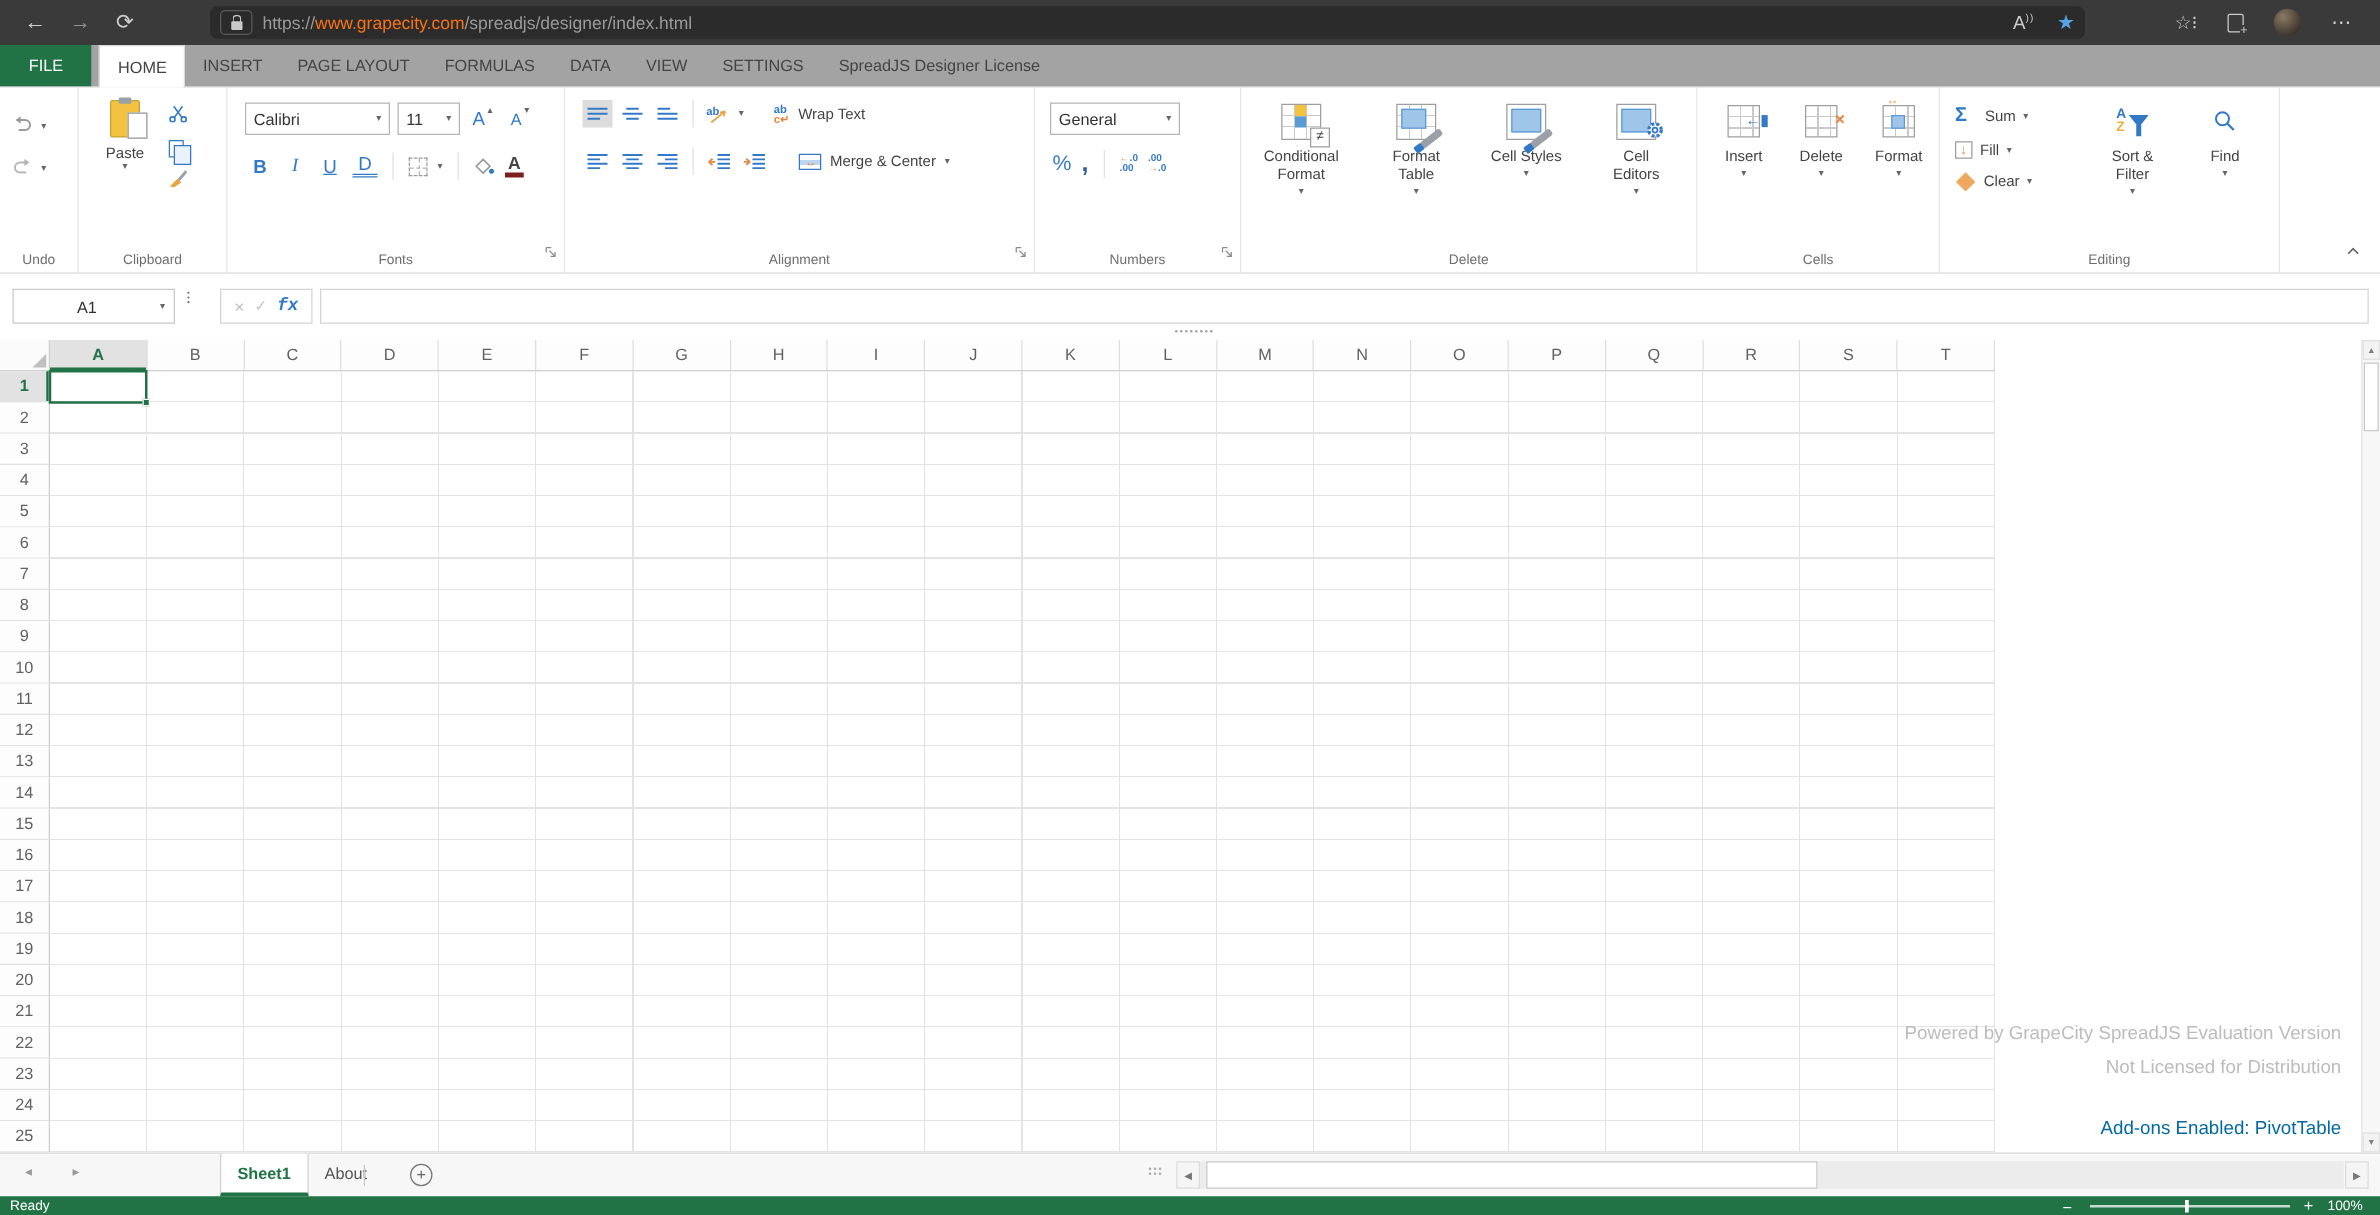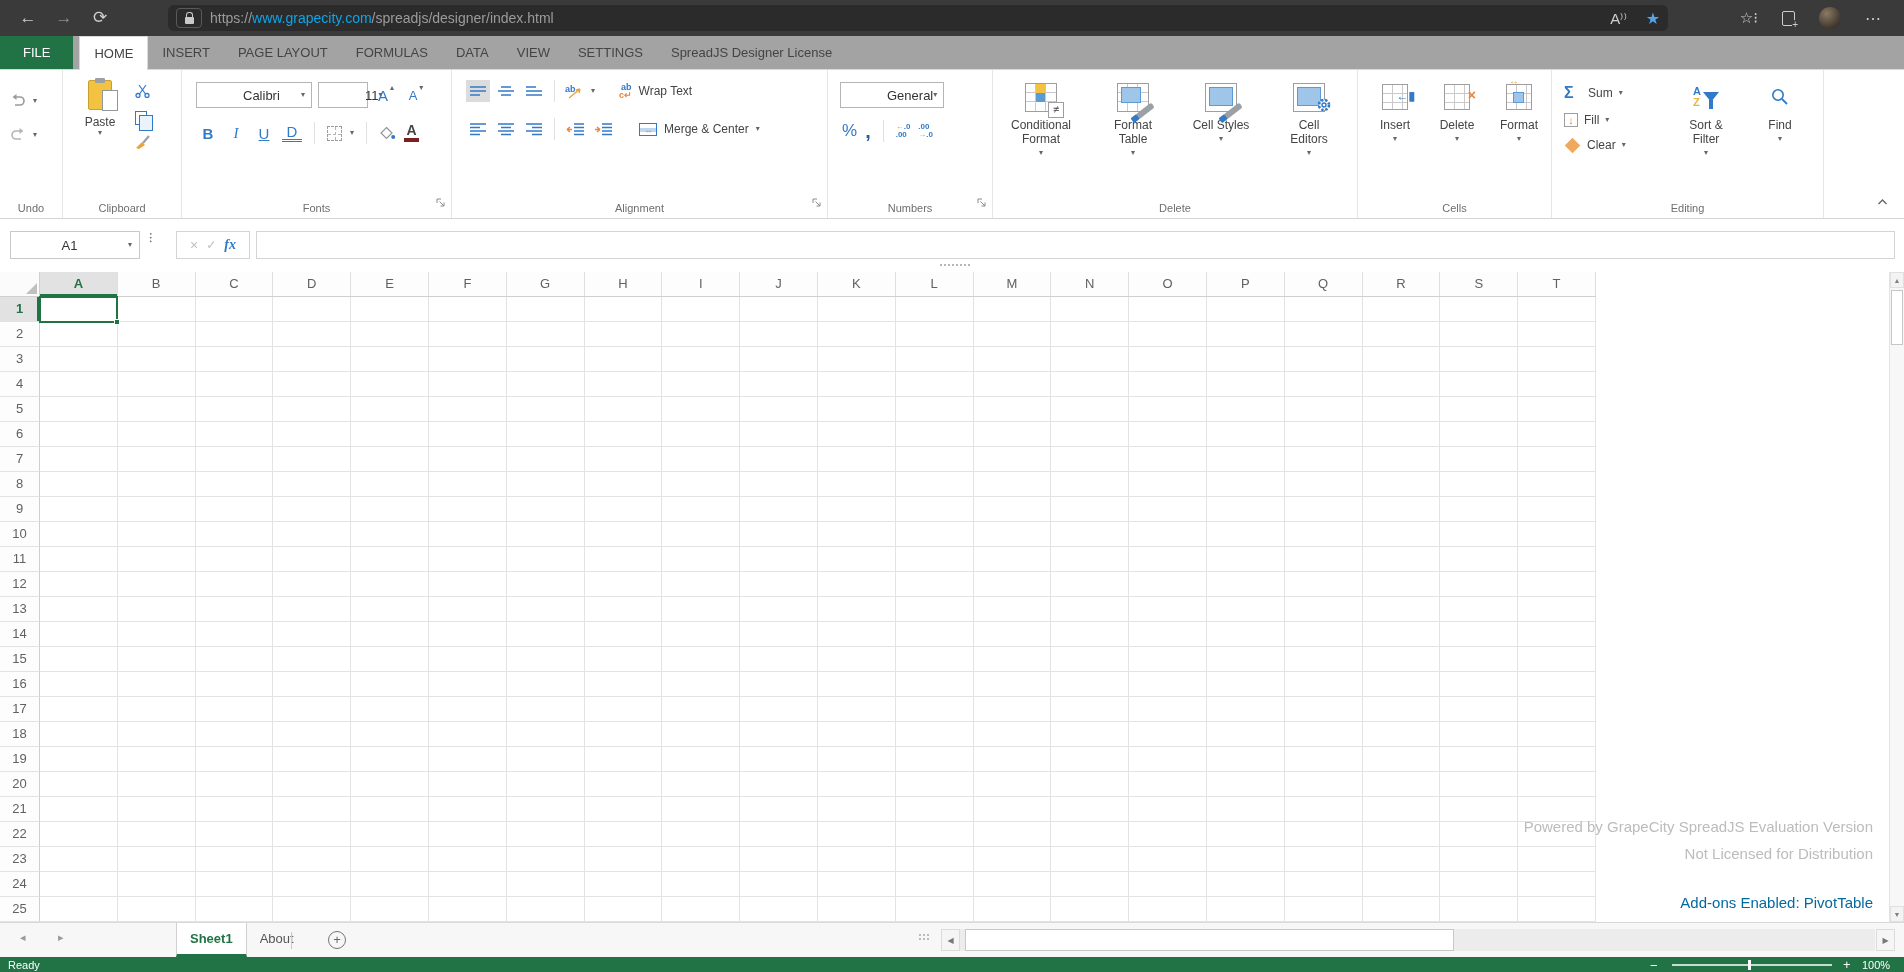--- a/index.html
+++ b/index.html
@@ -13,21 +13,21 @@
   .nav-ic{width:36px;text-align:center;font-size:17px;color:#cdcdcd;line-height:36px;}
   .nav-ic.dim{color:#8f8f8f;}
   #addr{position:absolute;left:168px;top:5px;width:1500px;height:26px;background:#2b2b2b;
         border-radius:6px;display:flex;align-items:center;padding:0 8px;box-sizing:border-box;}
   .lockchip{width:26px;height:20px;border:1px solid #5a5a5a;border-radius:4px;display:flex;
             align-items:center;justify-content:center;margin-right:8px;}
   .lockb{position:relative;width:9px;height:7px;background:#c9c9c9;border-radius:1px;margin-top:4px;}
   .lockb:before{content:'';position:absolute;top:-5px;left:1px;width:5px;height:5px;
                 border:1.5px solid #c9c9c9;border-bottom:none;border-radius:3px 3px 0 0;}
   .url{font-size:14px;color:#9b9b9b;white-space:nowrap;}
-  .url b{color:#0ea5e9;font-weight:normal;}
+  .url b{color:#f97316;font-weight:normal;}
   #addr .spacer{flex:1;}
   .chrome-ic{font-size:15px;color:#cdcdcd;margin-left:18px;}
   .star-filled{color:#55a4e8;font-size:16px;}
   .readaloud sup{font-size:8px;letter-spacing:1px;}
   #chrome-right{position:absolute;right:0;top:0;height:36px;display:flex;align-items:center;gap:24px;
                 padding-right:22px;}
   .coll-ic{position:relative;width:13px;height:15px;border:1.5px solid #cdcdcd;border-radius:2px;}
   .coll-ic:after{content:'+';position:absolute;right:-4px;bottom:-5px;background:#3a3a3a;color:#cdcdcd;
                  font-size:10px;line-height:10px;}
   .avatar{width:22px;height:22px;border-radius:50%;
@@ -43,21 +43,21 @@
                margin-bottom:-1px;z-index:2;margin-left:6px;}
 
   
   #ribbon{position:absolute;top:70px;left:0;width:1904px;height:149px;background:#fff;
           border-bottom:1px solid #d4d4d4;display:flex;box-sizing:border-box;}
   .rgroup{position:relative;height:100%;border-right:1px solid #e6e6e6;box-sizing:border-box;flex:none;}
   .glabel{position:absolute;bottom:4px;left:0;width:100%;text-align:center;font-size:11px;color:#6e6e6e;}
   .caret{font-size:8px;color:#666;line-height:8px;}
   .combo{height:26px;border:1px solid #b5b5b5;background:#fff;display:flex;align-items:center;
          padding:0 6px;font-size:13px;color:#333;box-sizing:border-box;}
-  .combo .cv{flex:1;margin-left:40px;}
+  .combo .cv{flex:1;}
   .sbtn{min-width:24px;height:22px;display:flex;align-items:center;justify-content:center;gap:2px;}
   .sbtn.sel{background:#dcdcdc;}
   .vsep{width:1px;height:22px;background:#e0e0e0;margin:0 4px;}
   .launch{position:absolute;right:5px;bottom:6px;}
 
   
   .undo-stack{display:flex;flex-direction:column;gap:16px;padding:22px 0 0 10px;}
   .undo-row{display:flex;align-items:center;gap:7px;}
 
   
@@ -83,21 +83,21 @@
   .bigA{font-size:15px;color:#3279c7;}
   .borders-ic{position:relative;width:15px;height:15px;border:1px dashed #9c9c9c;}
   .borders-ic:before{content:'';position:absolute;left:0;top:7px;width:100%;border-top:1px dashed #b5b5b5;}
   .borders-ic:after{content:'';position:absolute;top:0;left:7px;height:100%;border-left:1px dashed #b5b5b5;}
   .acolor{display:flex;flex-direction:column;align-items:center;line-height:13px;}
   .acolor .A{font-size:14px;font-weight:bold;color:#444;}
   .acolor .bar{width:15px;height:4px;background:#7b1f1f;margin-top:1px;}
   .bucket-wrap{display:flex;flex-direction:column;align-items:center;}
 
   
-  .align-r1{display:flex;align-items:center;gap:4px;padding:10px 0 0 14px;text-align:right;}
+  .align-r1{display:flex;align-items:center;gap:4px;padding:10px 0 0 14px;}
   .align-r2{display:flex;align-items:center;gap:4px;padding:16px 0 0 14px;}
   .lbl-with-ic{display:flex;align-items:center;gap:7px;margin-left:20px;font-size:12px;color:#444;}
   .wrap-ic{display:flex;flex-direction:column;line-height:8px;font-size:9px;font-weight:bold;}
   .wrap-ic .t{color:#3279c7;}
   .wrap-ic .bt{color:#e8873d;}
   .merge-ic{position:relative;width:18px;height:13px;border:1px solid #3279c7;}
   .merge-ic:before{content:'';position:absolute;left:0;top:4px;width:100%;height:4px;background:#bdd7f0;}
   .merge-ic:after{content:'\2194';position:absolute;left:4px;top:1px;font-size:9px;color:#e8873d;}
 
   
@@ -150,21 +150,21 @@
   #fband{position:absolute;top:219px;left:0;width:1904px;height:53px;background:#fff;}
   #namebox{position:absolute;left:10px;top:12px;width:130px;height:28px;border:1px solid #c9c9c9;
            display:flex;align-items:center;font-size:13px;color:#333;}
   #namebox .nv{flex:1;text-align:center;}
   #namebox .caret{margin-right:7px;}
   #fb-dots{position:absolute;left:149px;top:15px;color:#707070;font-size:13px;letter-spacing:0;line-height:7px;}
   #fxbox{position:absolute;left:176px;top:12px;width:74px;height:28px;border:1px solid #d4d4d4;
          display:flex;align-items:center;justify-content:center;gap:8px;}
   #fxbox .x{color:#c0c0c0;font-size:14px;}
   #fxbox .ck{color:#c0c0c0;font-size:12px;}
-  #fxbox .fx{color:#3279c7;font-style:italic;font-family:Liberation Serif, serif;font-size:14px;font-weight:bold;}
+  #fxbox .fx{color:#3279c7;font-style:italic;font-family:Liberation Mono, monospace;font-size:14px;font-weight:bold;}
   #fbinput{position:absolute;left:256px;top:12px;width:1639px;height:28px;border:1px solid #d4d4d4;background:#fff;}
   #splitter{position:absolute;left:925px;top:45px;width:60px;height:6px;display:flex;gap:2px;justify-content:center;}
   #splitter i{width:2px;height:2px;background:#9f9f9f;border-radius:50%;}
 
   
   #corner{position:absolute;left:0;top:272px;width:40px;height:25px;background:#fbfbfb;
           border-right:1px solid #cfcfcf;border-bottom:1px solid #cfcfcf;box-sizing:border-box;}
   #corner .tri{position:absolute;right:2px;bottom:2px;width:0;height:0;
                border-left:11px solid transparent;border-bottom:11px solid #c0c0c0;}
   #colheads{position:absolute;left:40px;top:272px;width:1556px;height:25px;display:flex;

